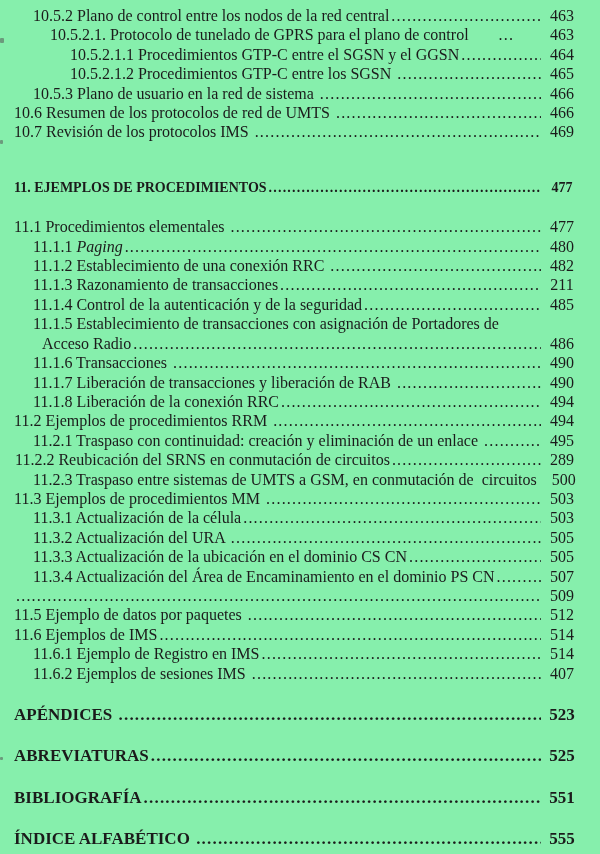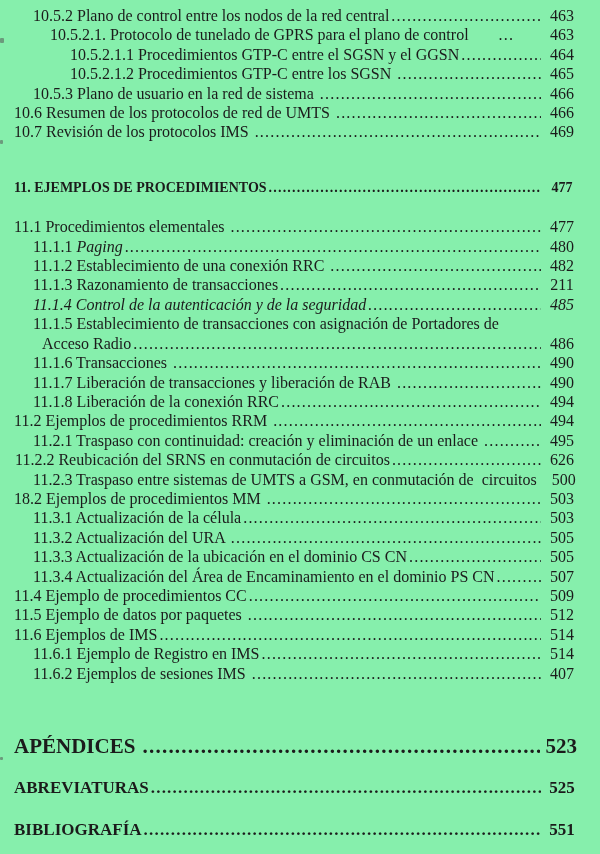--- a/index.html
+++ b/index.html
@@ -56,22 +56,22 @@
     margin-top: 36px;
     margin-bottom: 20px;
   }
   .row.endmatter {
     font-weight: bold;
     font-size: 17px;
     margin-top: 22px;
   }
   .row.endmatter-first {
     font-weight: bold;
-    font-size: 21px;
-    margin-top: 54px;
+    font-size: 17px;
+    margin-top: 22px;
   }
   
   .speck {
     position: absolute;
     background: #555;
     opacity: 0.55;
     border-radius: 1px;
   }
   .speck.s1 { left: 0; top: 38px;  width: 4px; height: 5px; }
   .speck.s2 { left: 0; top: 140px; width: 3px; height: 4px; }
@@ -138,21 +138,21 @@
       <div class="row" style="padding-left: 33px;">
         <span class="t">11.1.2 Establecimiento de una conexión RRC </span>
         <span class="dots">............................................................................................................................................................................................................................</span>
         <span class="pg">482</span>
       </div>
       <div class="row" style="padding-left: 33px;">
         <span class="t">11.1.3 Razonamiento de transacciones</span>
         <span class="dots">............................................................................................................................................................................................................................</span>
         <span class="pg">211</span>
       </div>
-      <div class="row" style="padding-left: 33px; font-style: italic;">
+      <div class="row" style="padding-left: 33px;">
         <span class="t">11.1.4 Control de la autenticación y de la seguridad</span>
         <span class="dots">............................................................................................................................................................................................................................</span>
         <span class="pg">485</span>
       </div>
       <div class="row" style="padding-left: 33px;">
         <span class="t">11.1.5 Establecimiento de transacciones con asignación de Portadores de</span>
       </div>
       <div class="row" style="padding-left: 42px;">
         <span class="t">Acceso Radio</span>
         <span class="dots">............................................................................................................................................................................................................................</span>
@@ -179,29 +179,29 @@
         <span class="pg">494</span>
       </div>
       <div class="row" style="padding-left: 33px;">
         <span class="t">11.2.1 Traspaso con continuidad: creación y eliminación de un enlace </span>
         <span class="dots">............................................................................................................................................................................................................................</span>
         <span class="pg">495</span>
       </div>
       <div class="row" style="padding-left: 15px;">
         <span class="t">11.2.2 Reubicación del SRNS en conmutación de circuitos</span>
         <span class="dots">............................................................................................................................................................................................................................</span>
-        <span class="pg">626</span>
+        <span class="pg">289</span>
       </div>
       <div class="row" style="padding-left: 33px;">
         <span class="t">11.2.3 Traspaso entre sistemas de UMTS a GSM, en conmutación de  circuitos </span>
         <span class="dots">............................................................................................................................................................................................................................</span>
         <span class="pg">500</span>
       </div>
       <div class="row" style="padding-left: 14px;">
-        <span class="t">18.2 Ejemplos de procedimientos MM </span>
+        <span class="t">11.3 Ejemplos de procedimientos MM </span>
         <span class="dots">............................................................................................................................................................................................................................</span>
         <span class="pg">503</span>
       </div>
       <div class="row" style="padding-left: 33px;">
         <span class="t">11.3.1 Actualización de la célula</span>
         <span class="dots">............................................................................................................................................................................................................................</span>
         <span class="pg">503</span>
       </div>
       <div class="row" style="padding-left: 33px;">
         <span class="t">11.3.2 Actualización del URA </span>
@@ -212,21 +212,20 @@
         <span class="t">11.3.3 Actualización de la ubicación en el dominio CS CN</span>
         <span class="dots">............................................................................................................................................................................................................................</span>
         <span class="pg">505</span>
       </div>
       <div class="row" style="padding-left: 33px;">
         <span class="t">11.3.4 Actualización del Área de Encaminamiento en el dominio PS CN</span>
         <span class="dots">............................................................................................................................................................................................................................</span>
         <span class="pg">507</span>
       </div>
       <div class="row" style="padding-left: 14px;">
-        <span class="t">11.4 Ejemplo de procedimientos CC</span>
         <span class="dots">............................................................................................................................................................................................................................</span>
         <span class="pg">509</span>
       </div>
       <div class="row" style="padding-left: 14px;">
         <span class="t">11.5 Ejemplo de datos por paquetes </span>
         <span class="dots">............................................................................................................................................................................................................................</span>
         <span class="pg">512</span>
       </div>
       <div class="row" style="padding-left: 14px;">
         <span class="t">11.6 Ejemplos de IMS</span>

